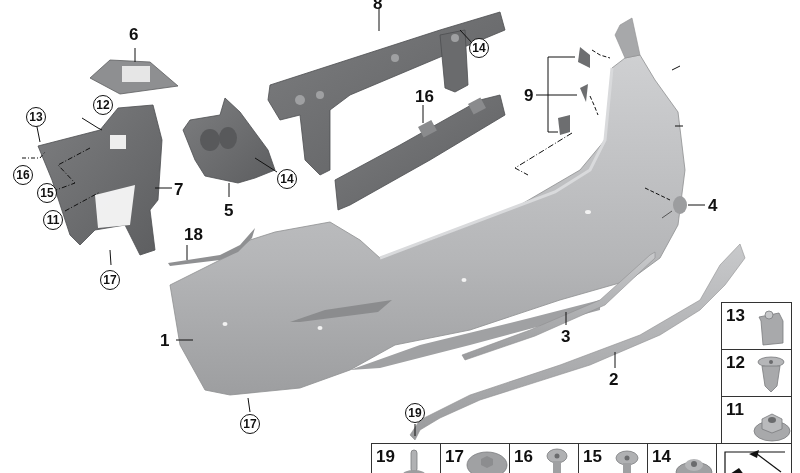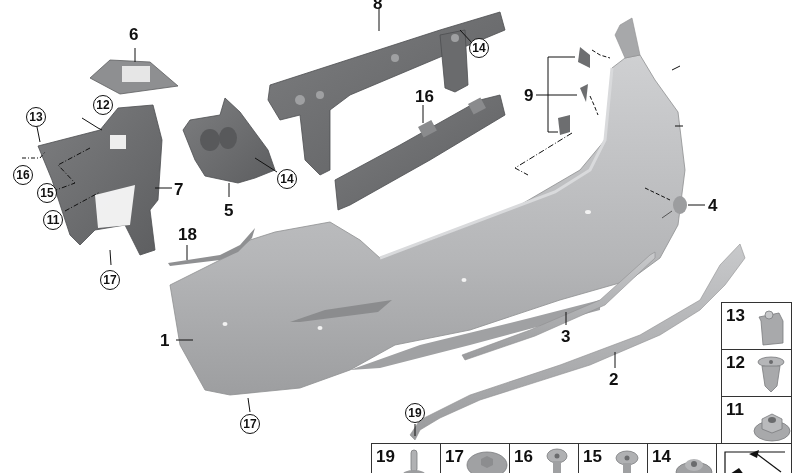--- a/index.html
+++ b/index.html
@@ -131,21 +131,21 @@
   </svg>
 
   
   <div class="num" style="left:373px;top:-5px">8</div>
   <div class="num" style="left:129px;top:26px">6</div>
   <div class="num" style="left:415px;top:88px">16</div>
   <div class="num" style="left:524px;top:87px">9</div>
   <div class="num" style="left:174px;top:181px">7</div>
   <div class="num" style="left:224px;top:202px">5</div>
   <div class="num" style="left:708px;top:197px">4</div>
-  <div class="num" style="left:178px;top:226px">18</div>
+  <div class="num" style="left:184px;top:226px">18</div>
   <div class="num" style="left:160px;top:332px">1</div>
   <div class="num" style="left:561px;top:328px">3</div>
   <div class="num" style="left:609px;top:371px">2</div>
 
   
   <div class="circ" style="left:26px;top:107px">13</div>
   <div class="circ" style="left:93px;top:95px">12</div>
   <div class="circ" style="left:13px;top:165px">16</div>
   <div class="circ" style="left:37px;top:183px">15</div>
   <div class="circ" style="left:43px;top:210px">11</div>

